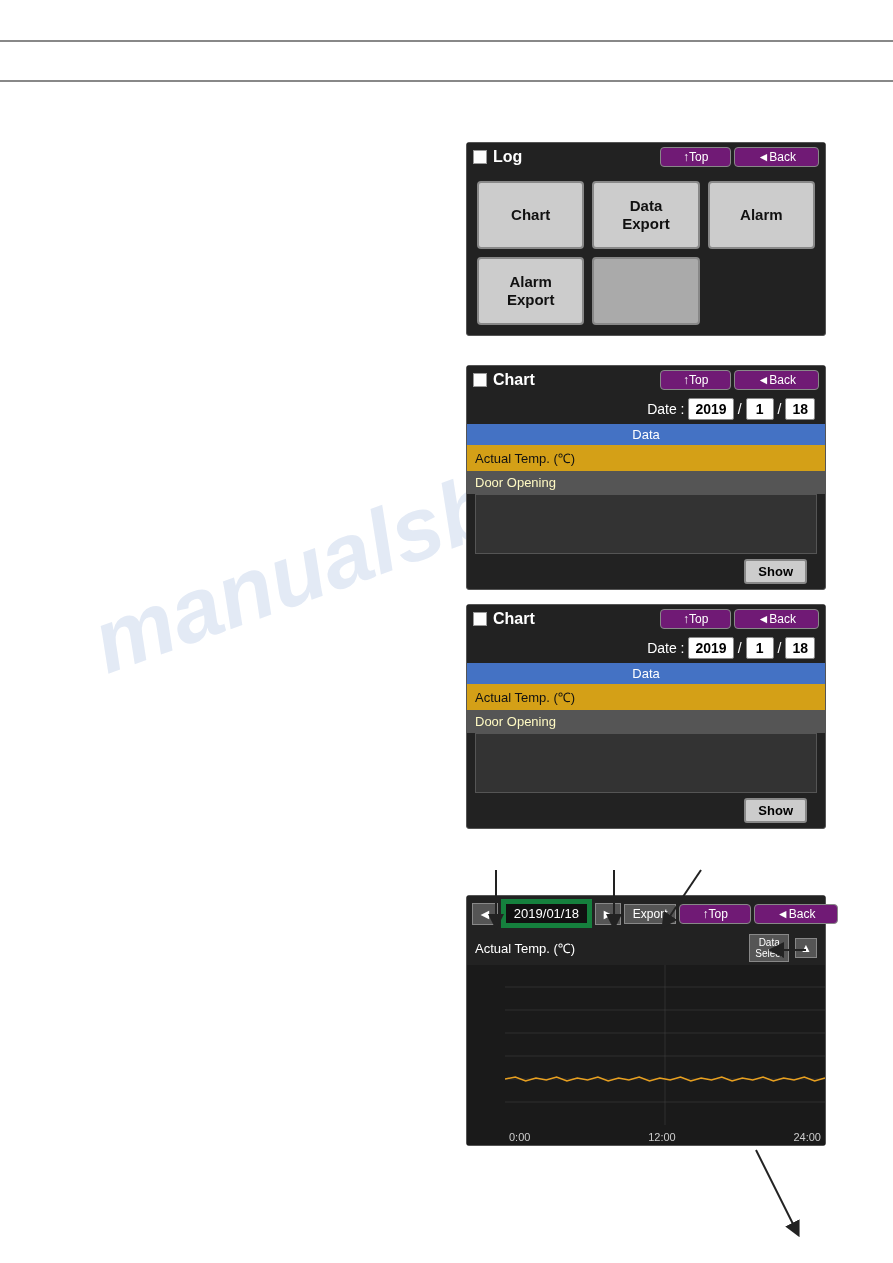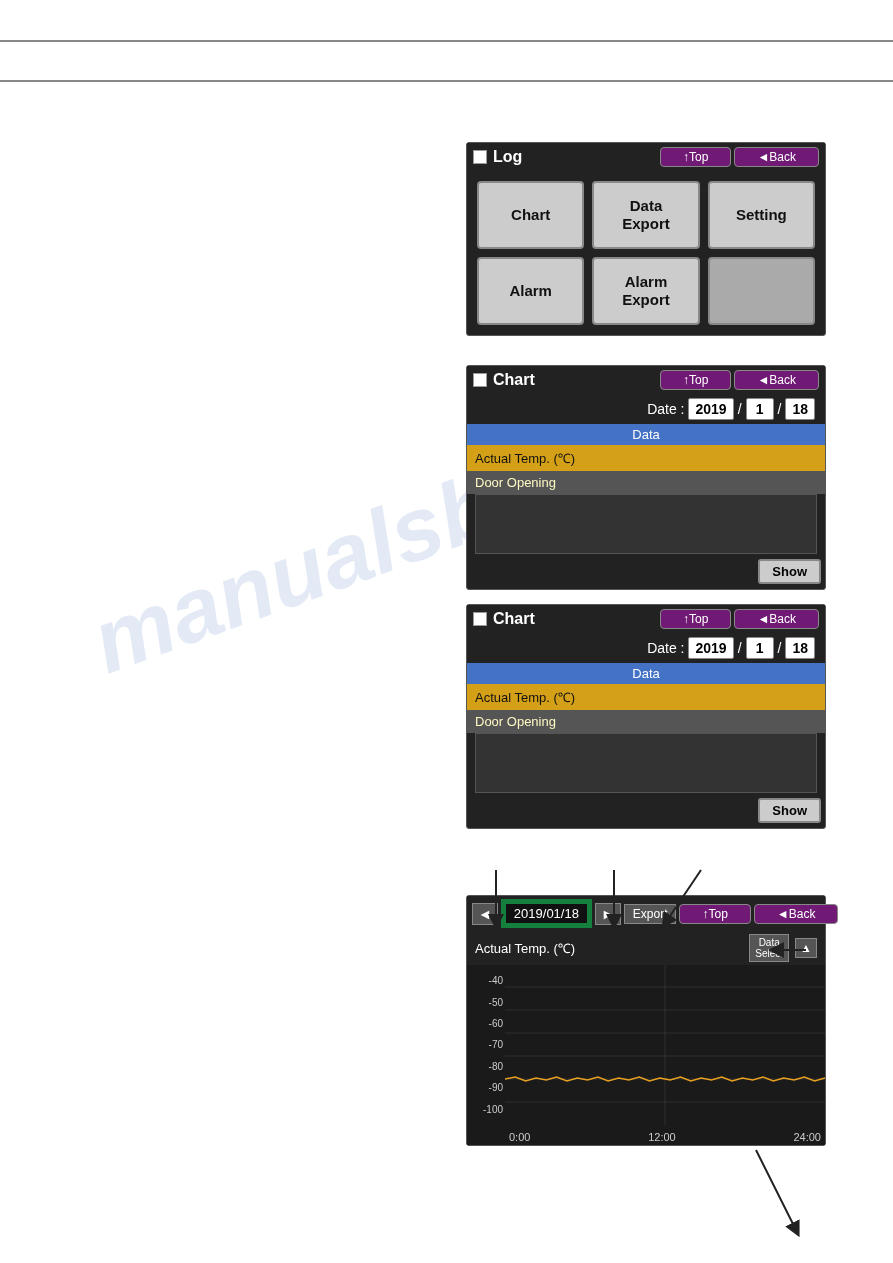--- a/index.html
+++ b/index.html
@@ -168,21 +168,21 @@
     .data-area {
       background: #333;
       border: 1px solid #555;
       margin: 0 8px;
       height: 60px;
     }
 
     .show-btn-row {
       display: flex;
       justify-content: flex-end;
-      padding: 5px 4px;
+      padding: 5px 18px;
     }
 
     .show-btn {
       background: #ccc;
       border: 2px solid #888;
       border-radius: 3px;
       padding: 3px 12px;
       font-size: 13px;
       cursor: pointer;
       font-weight: bold;
@@ -310,21 +310,20 @@
       <span>Log</span>
     </div>
     <div class="header-btns">
       <button class="nav-btn">↑Top</button>
       <button class="nav-btn">◄Back</button>
     </div>
   </div>
   <div class="log-buttons-grid">
     <button class="log-btn">Chart</button>
     <button class="log-btn">Data<br>Export</button>
-    <button class="log-btn">Setting</button>
     <button class="log-btn">Alarm</button>
     <button class="log-btn">Alarm<br>Export</button>
     <button class="log-btn empty"></button>
   </div>
 </div>
 
 <div class="panel" id="chart-panel-1">
   <div class="panel-header">
     <div class="panel-title">
       <span class="panel-title-icon"></span>
@@ -393,29 +392,20 @@
 
   <div class="chart-label-row">
     <span class="chart-label-text">Actual Temp. (℃)</span>
     <button class="data-select-btn" style="white-space:pre-line; font-size:10px;">Data
 Select</button>
     <button class="scroll-up-btn">▲</button>
   </div>
 
   <div class="chart-area" style="position:relative; height:180px;">
 
-    <div style="position:absolute; left:0; top:0; bottom:20px; width:38px; display:flex; flex-direction:column; justify-content:space-around; color:#ccc; font-size:10px; padding:5px 2px; text-align:right;">
-      <span>-40</span>
-      <span>-50</span>
-      <span>-60</span>
-      <span>-70</span>
-      <span>-80</span>
-      <span>-90</span>
-      <span>-100</span>
-    </div>
 
     <svg style="position:absolute; left:38px; top:0; right:0; bottom:20px; width:calc(100% - 38px); height:calc(100% - 20px);" viewBox="0 0 310 160" preserveAspectRatio="none">
 
       <line x1="0" y1="22" x2="310" y2="22" stroke="#444" stroke-width="0.5"></line>
       <line x1="0" y1="45" x2="310" y2="45" stroke="#444" stroke-width="0.5"></line>
       <line x1="0" y1="68" x2="310" y2="68" stroke="#444" stroke-width="0.5"></line>
       <line x1="0" y1="91" x2="310" y2="91" stroke="#444" stroke-width="0.5"></line>
       <line x1="0" y1="114" x2="310" y2="114" stroke="#444" stroke-width="0.5"></line>
       <line x1="0" y1="137" x2="310" y2="137" stroke="#444" stroke-width="0.5"></line>
       <line x1="155" y1="0" x2="155" y2="160" stroke="#444" stroke-width="0.5"></line>

